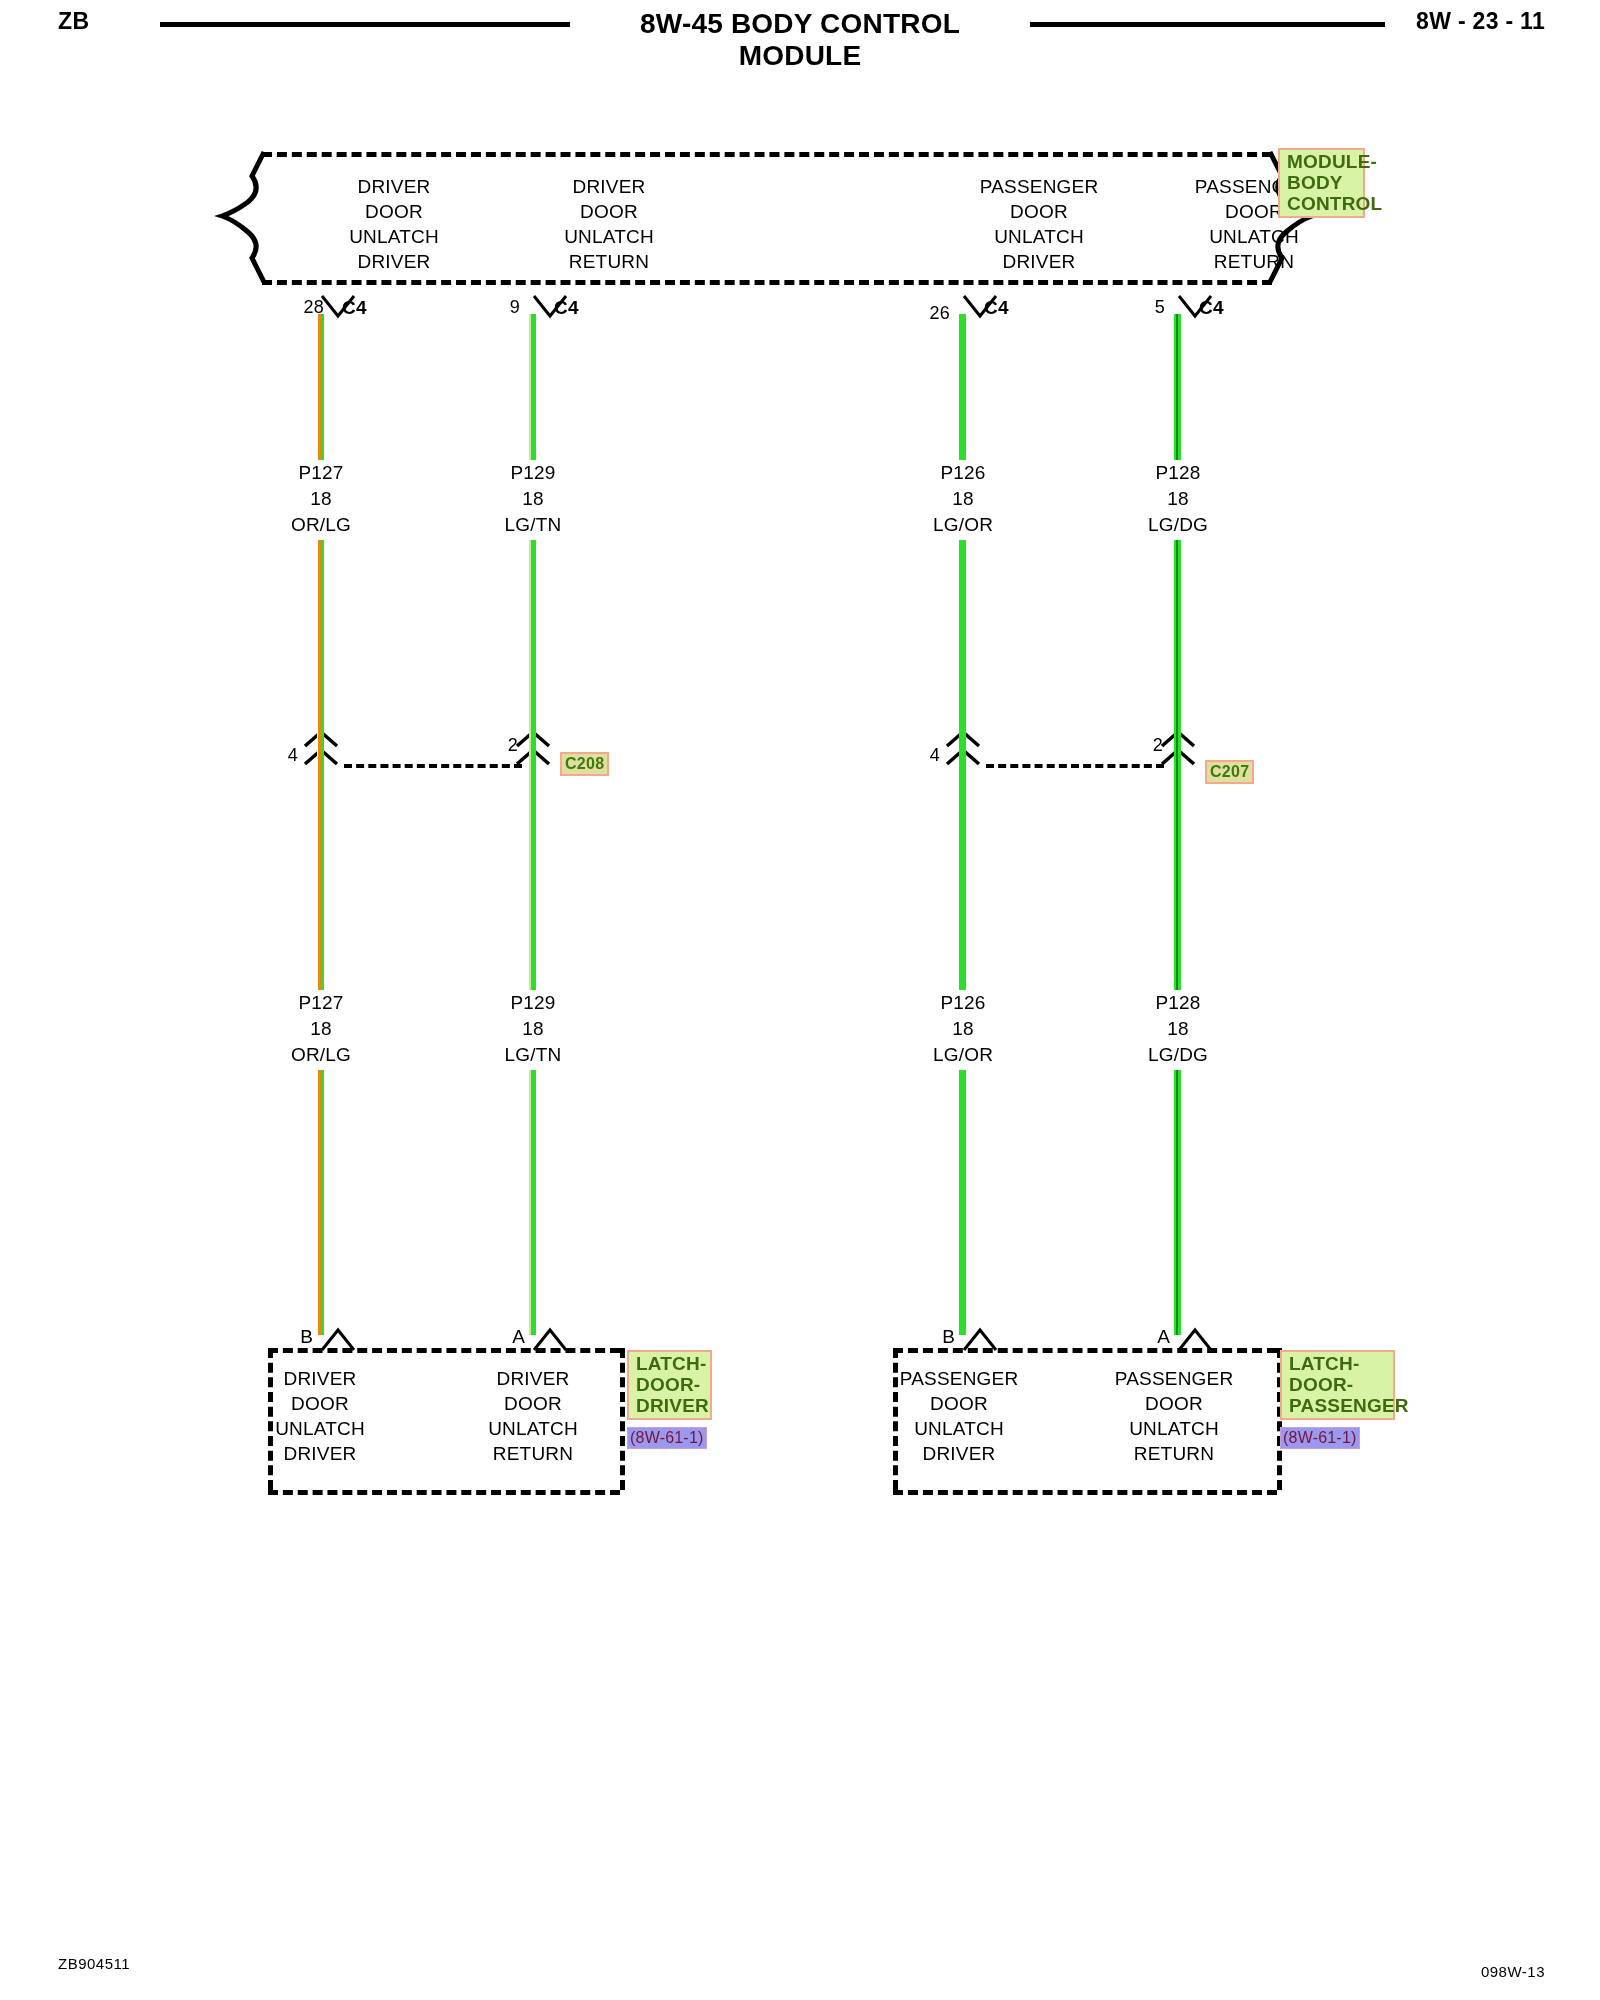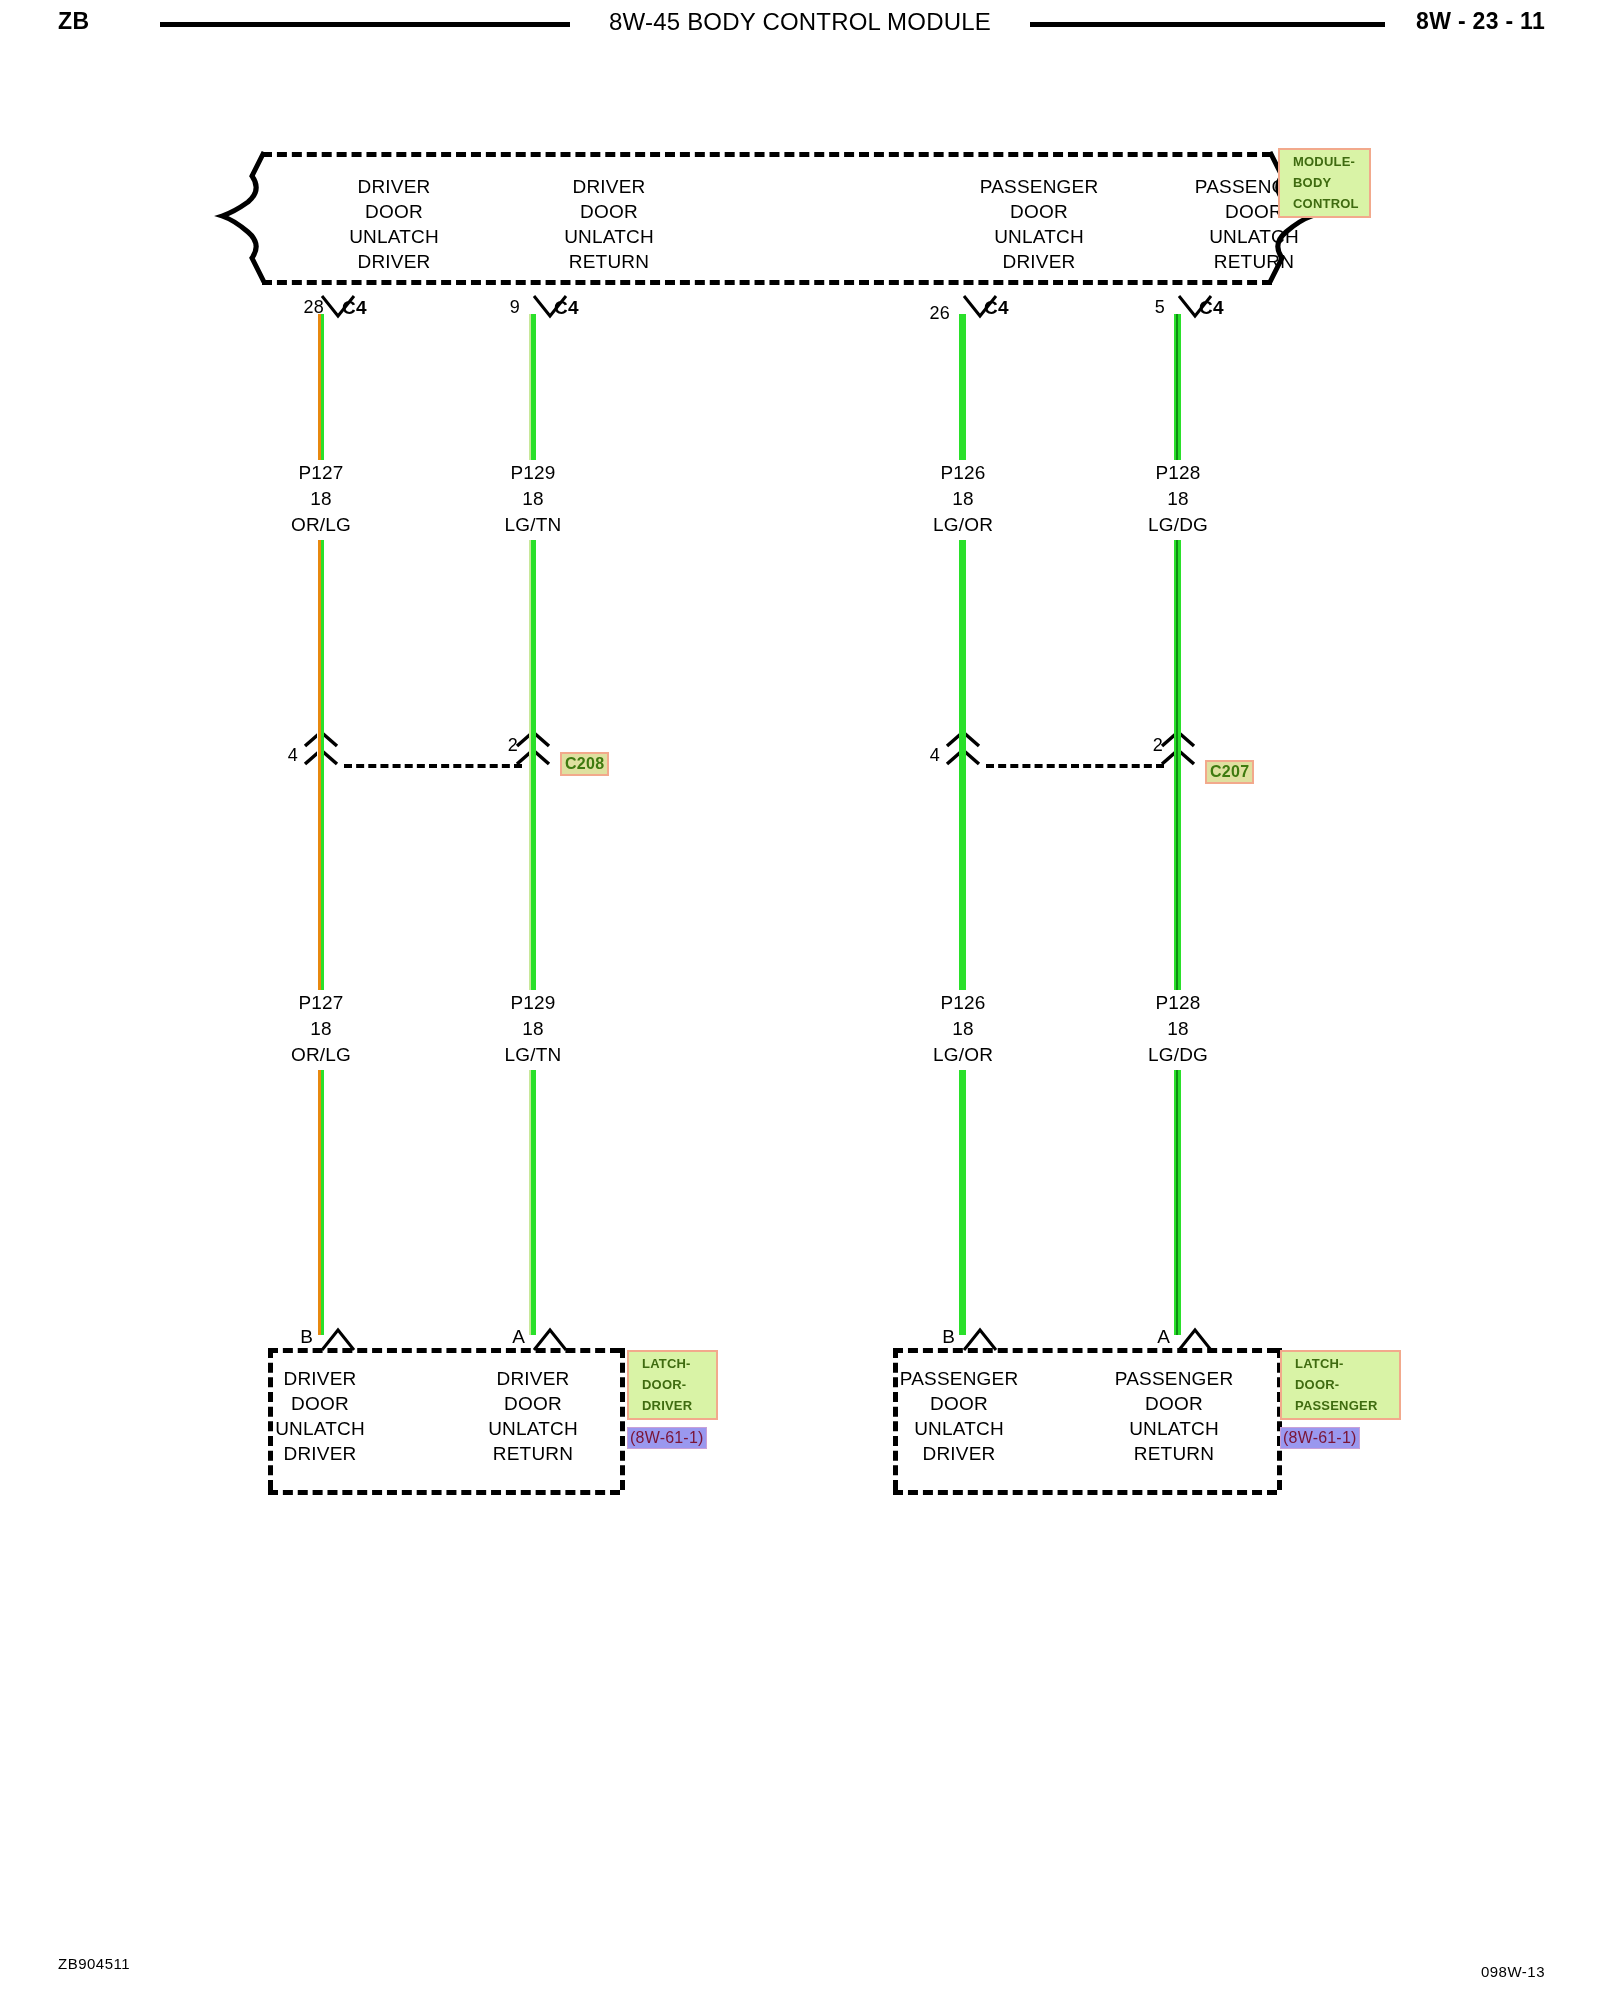--- a/index.html
+++ b/index.html
@@ -38,22 +38,22 @@
     position: absolute;
     left: 160px; top: 22px;
     width: 410px; height: 5px;
     background: #000;
   }
   .hdr-title {
     position: absolute;
     left: 600px; top: 8px;
     width: 400px;
     text-align: center;
-    font-size: 24px;
-    font-weight: normal;
+    font-size: 28px;
+    font-weight: bold;
     letter-spacing: 0.2px;
   }
   .hdr-rule-b {
     position: absolute;
     left: 1030px; top: 22px;
     width: 355px; height: 5px;
     background: #000;
   }
   .hdr-right {
     position: absolute;
@@ -111,23 +111,23 @@
     letter-spacing: 0.2px;
   }
 
   
   .chip-green {
     position: absolute;
     background: #d9f3a6;
     border: 2px solid #f2a98c;
     color: #3f6b10;
     font-weight: bold;
-    font-size: 13px;
+    font-size: 19px;
     line-height: 21px;
-    padding: 1px 2px 2px 13px;
+    padding: 1px 2px 2px 7px;
     letter-spacing: 0.2px;
     white-space: pre-line;
   }
   .chip-ref {
     position: absolute;
     background: #9a98ef;
     border: 1px solid #c9a0d8;
     color: #7a1436;
     font-size: 16px;
     line-height: 20px;

